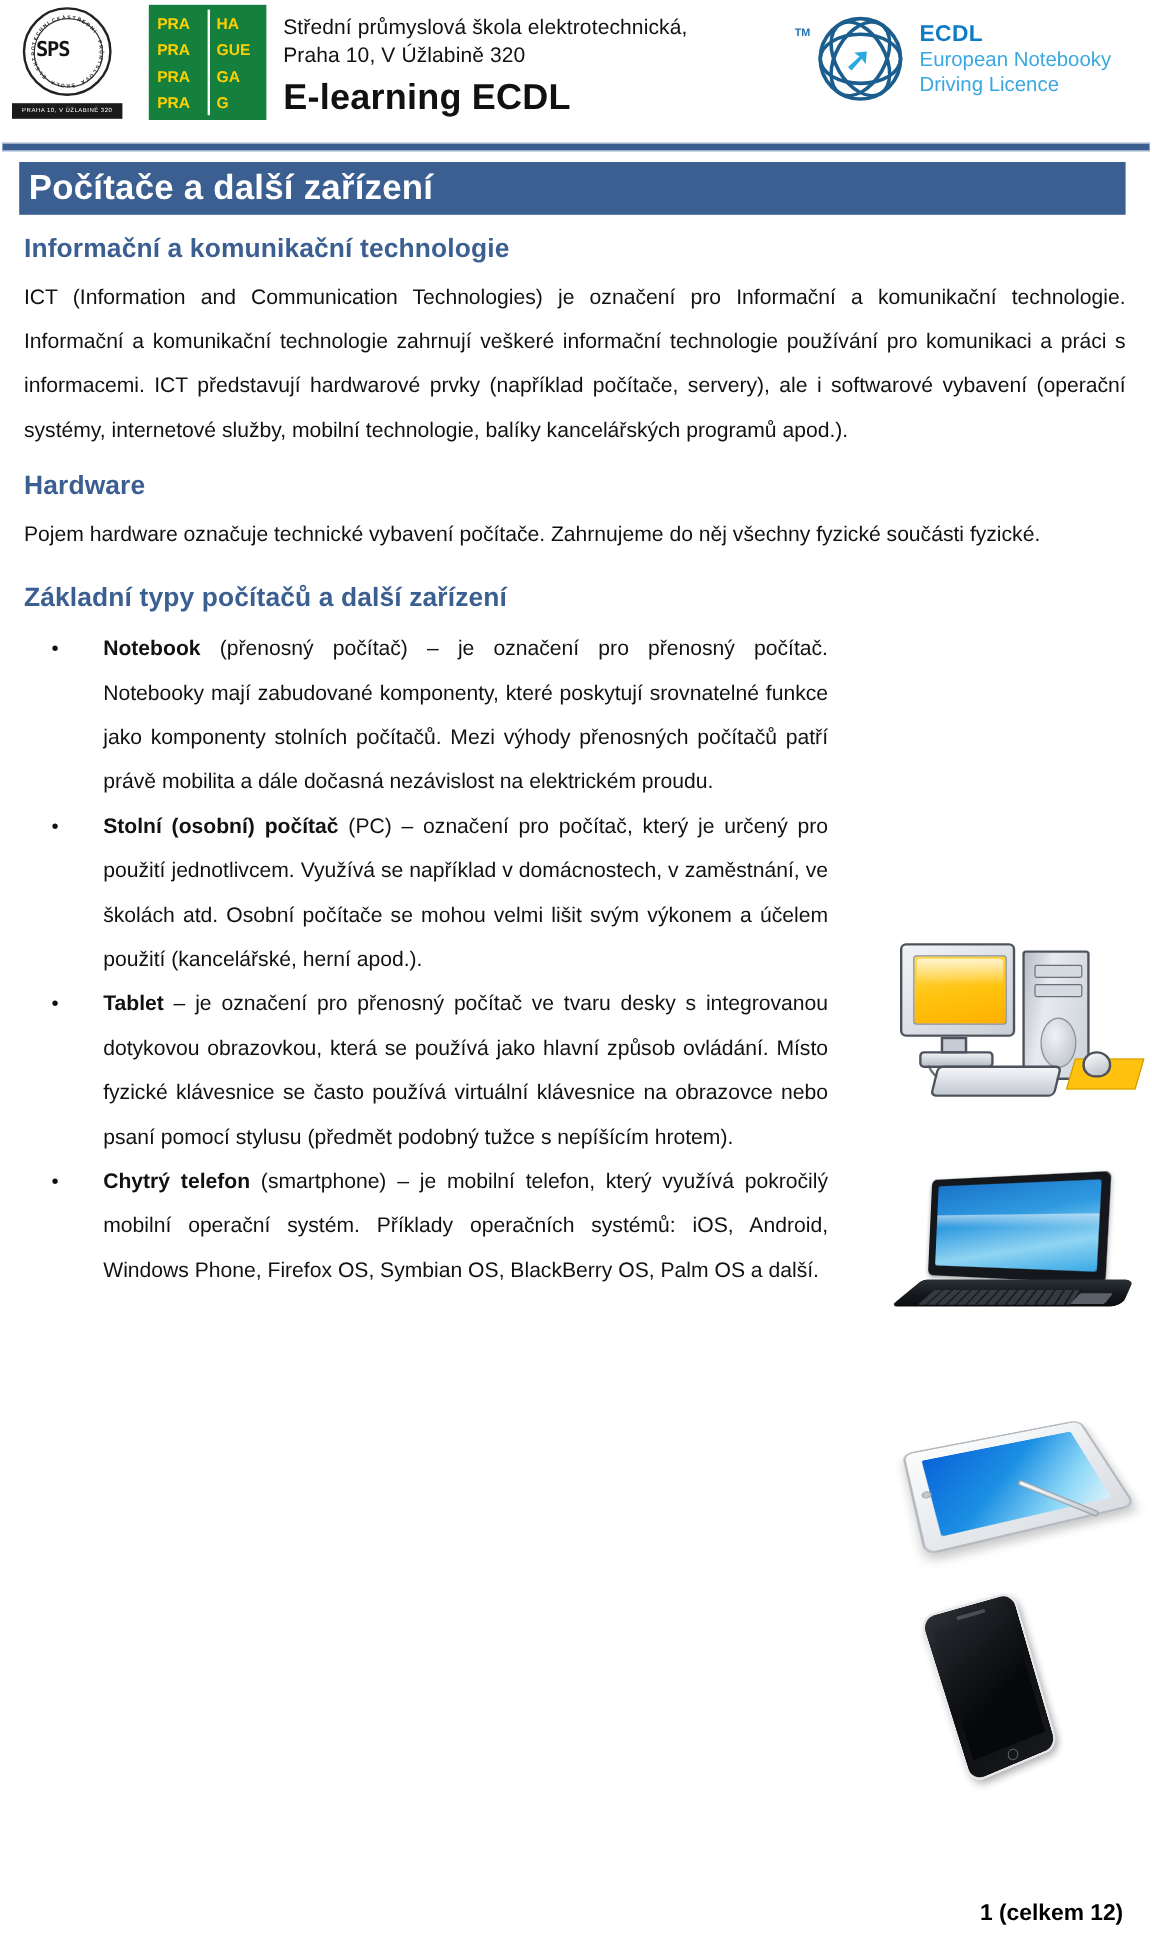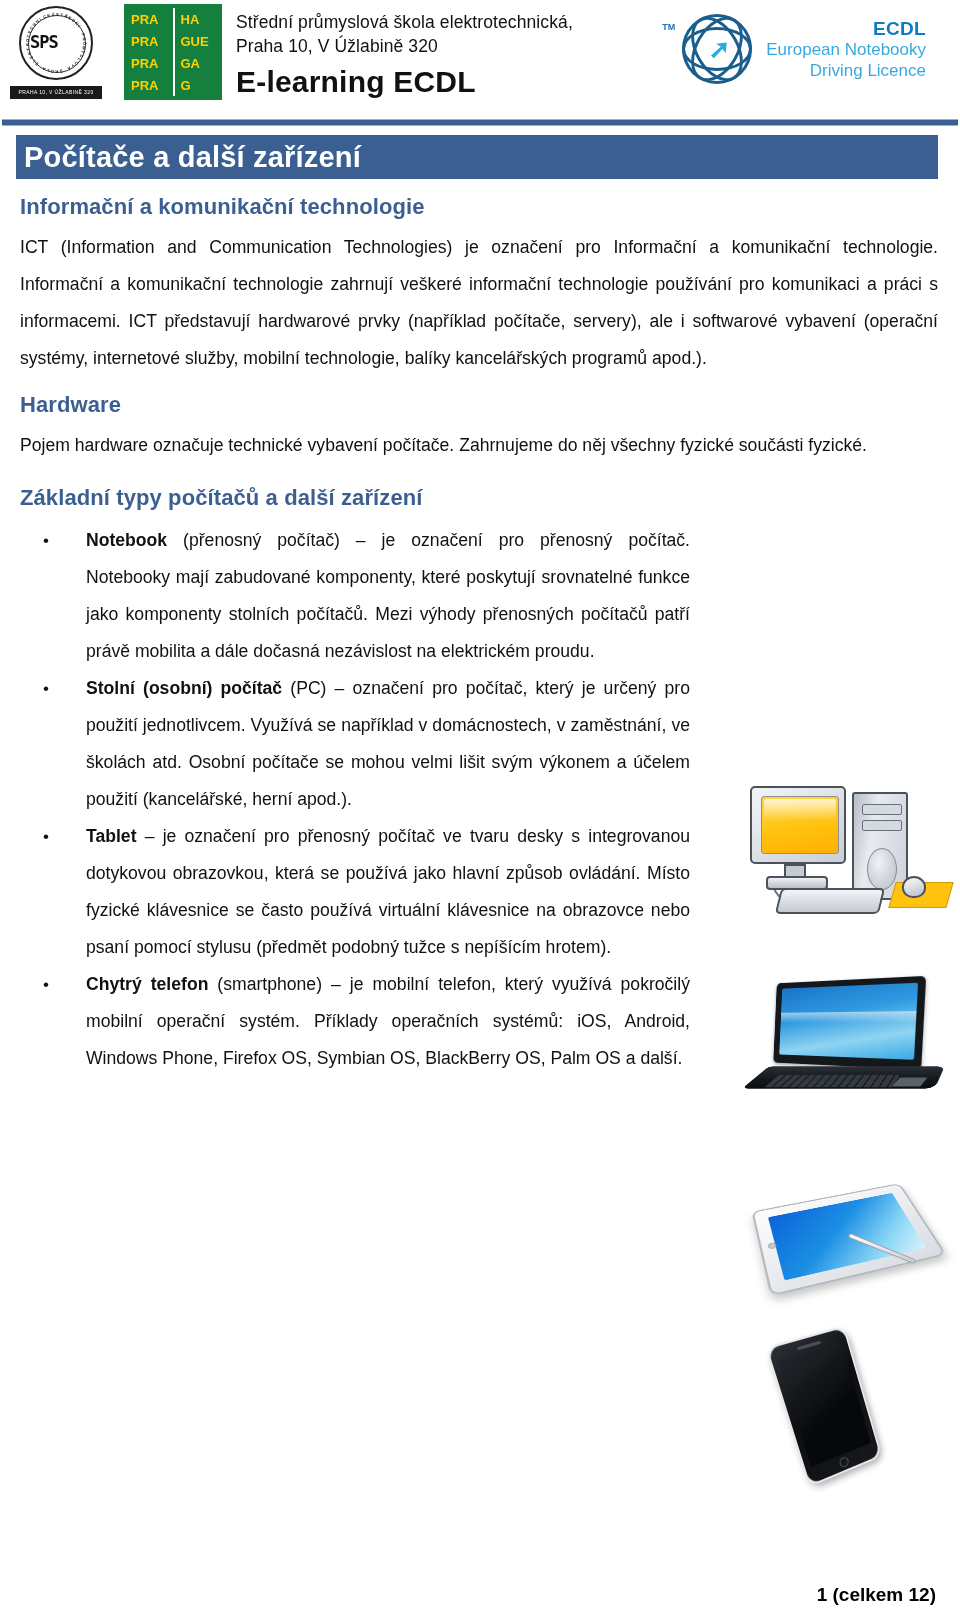--- a/index.html
+++ b/index.html
@@ -136,21 +136,20 @@
   }
 
   
   .ecdl {
     flex: 0 0 auto;
     display: flex;
     align-items: center;
     margin-right: 34px;
     margin-top: 6px;
     position: relative;
-    text-align: right;
   }
   .ecdl-tm {
     position: absolute;
     left: -4px;
     top: 12px;
     font-size: 9px;
     color: #1f6fb5;
     font-weight: bold;
   }
   .ecdl-globe {

